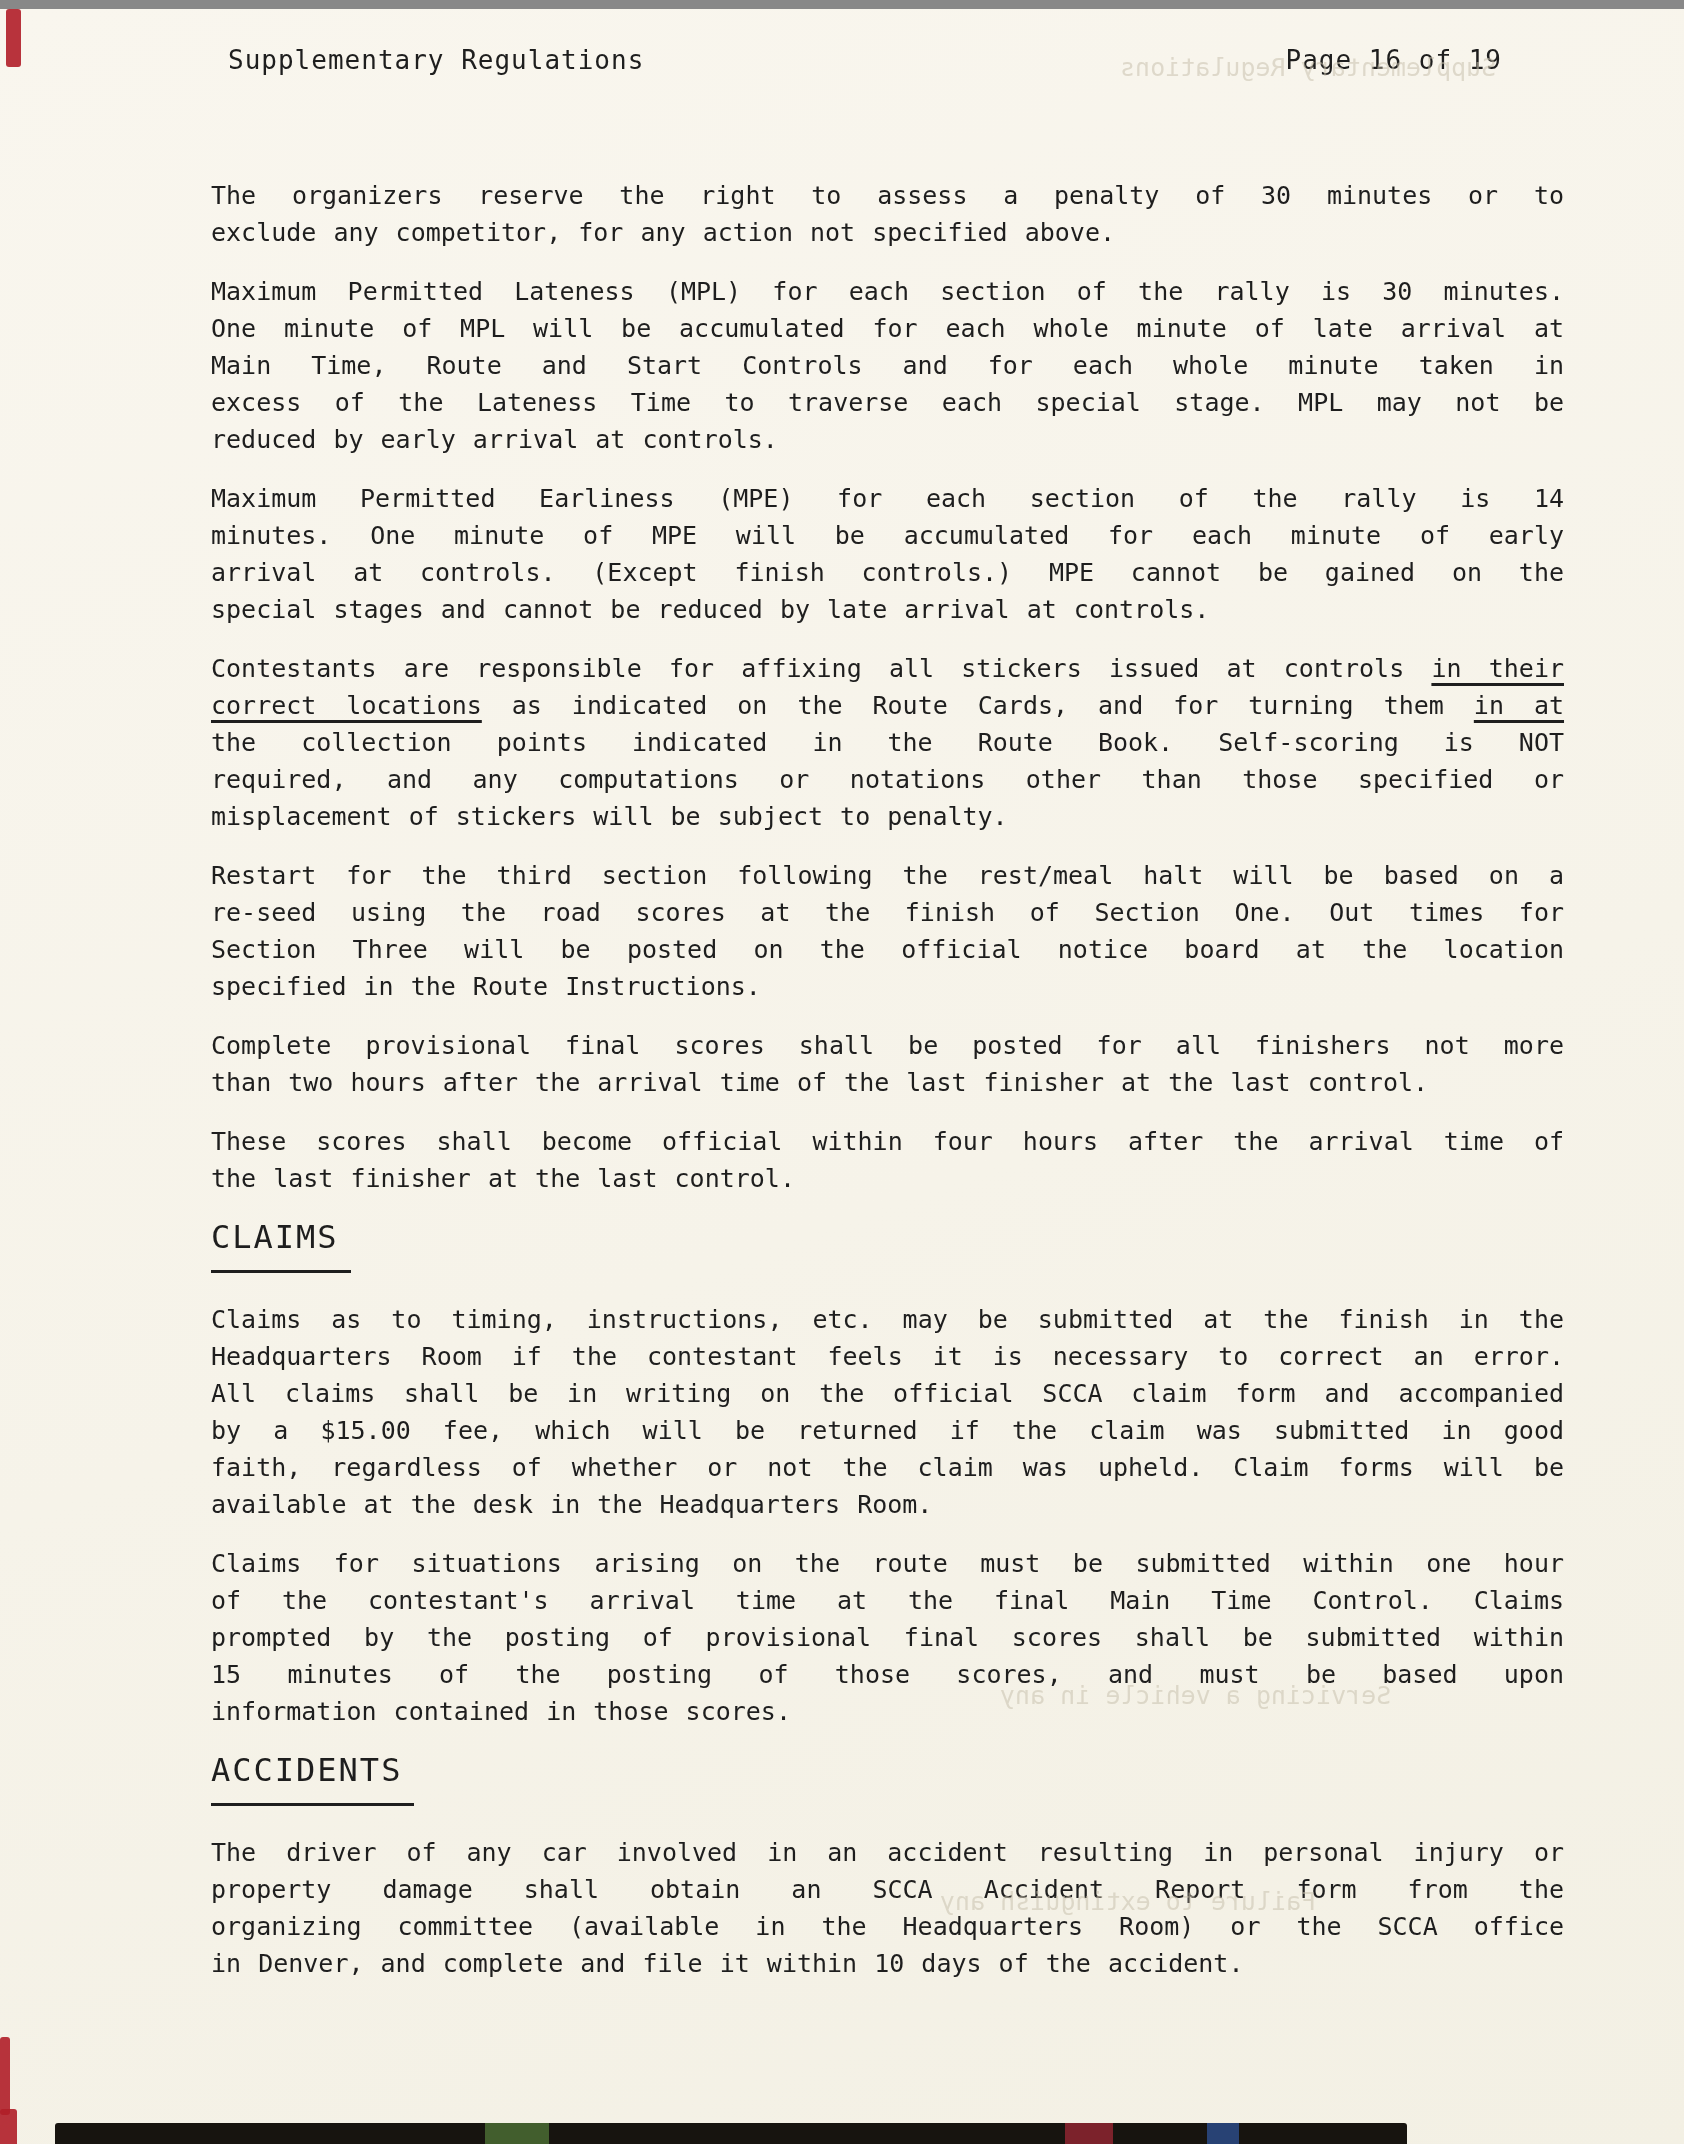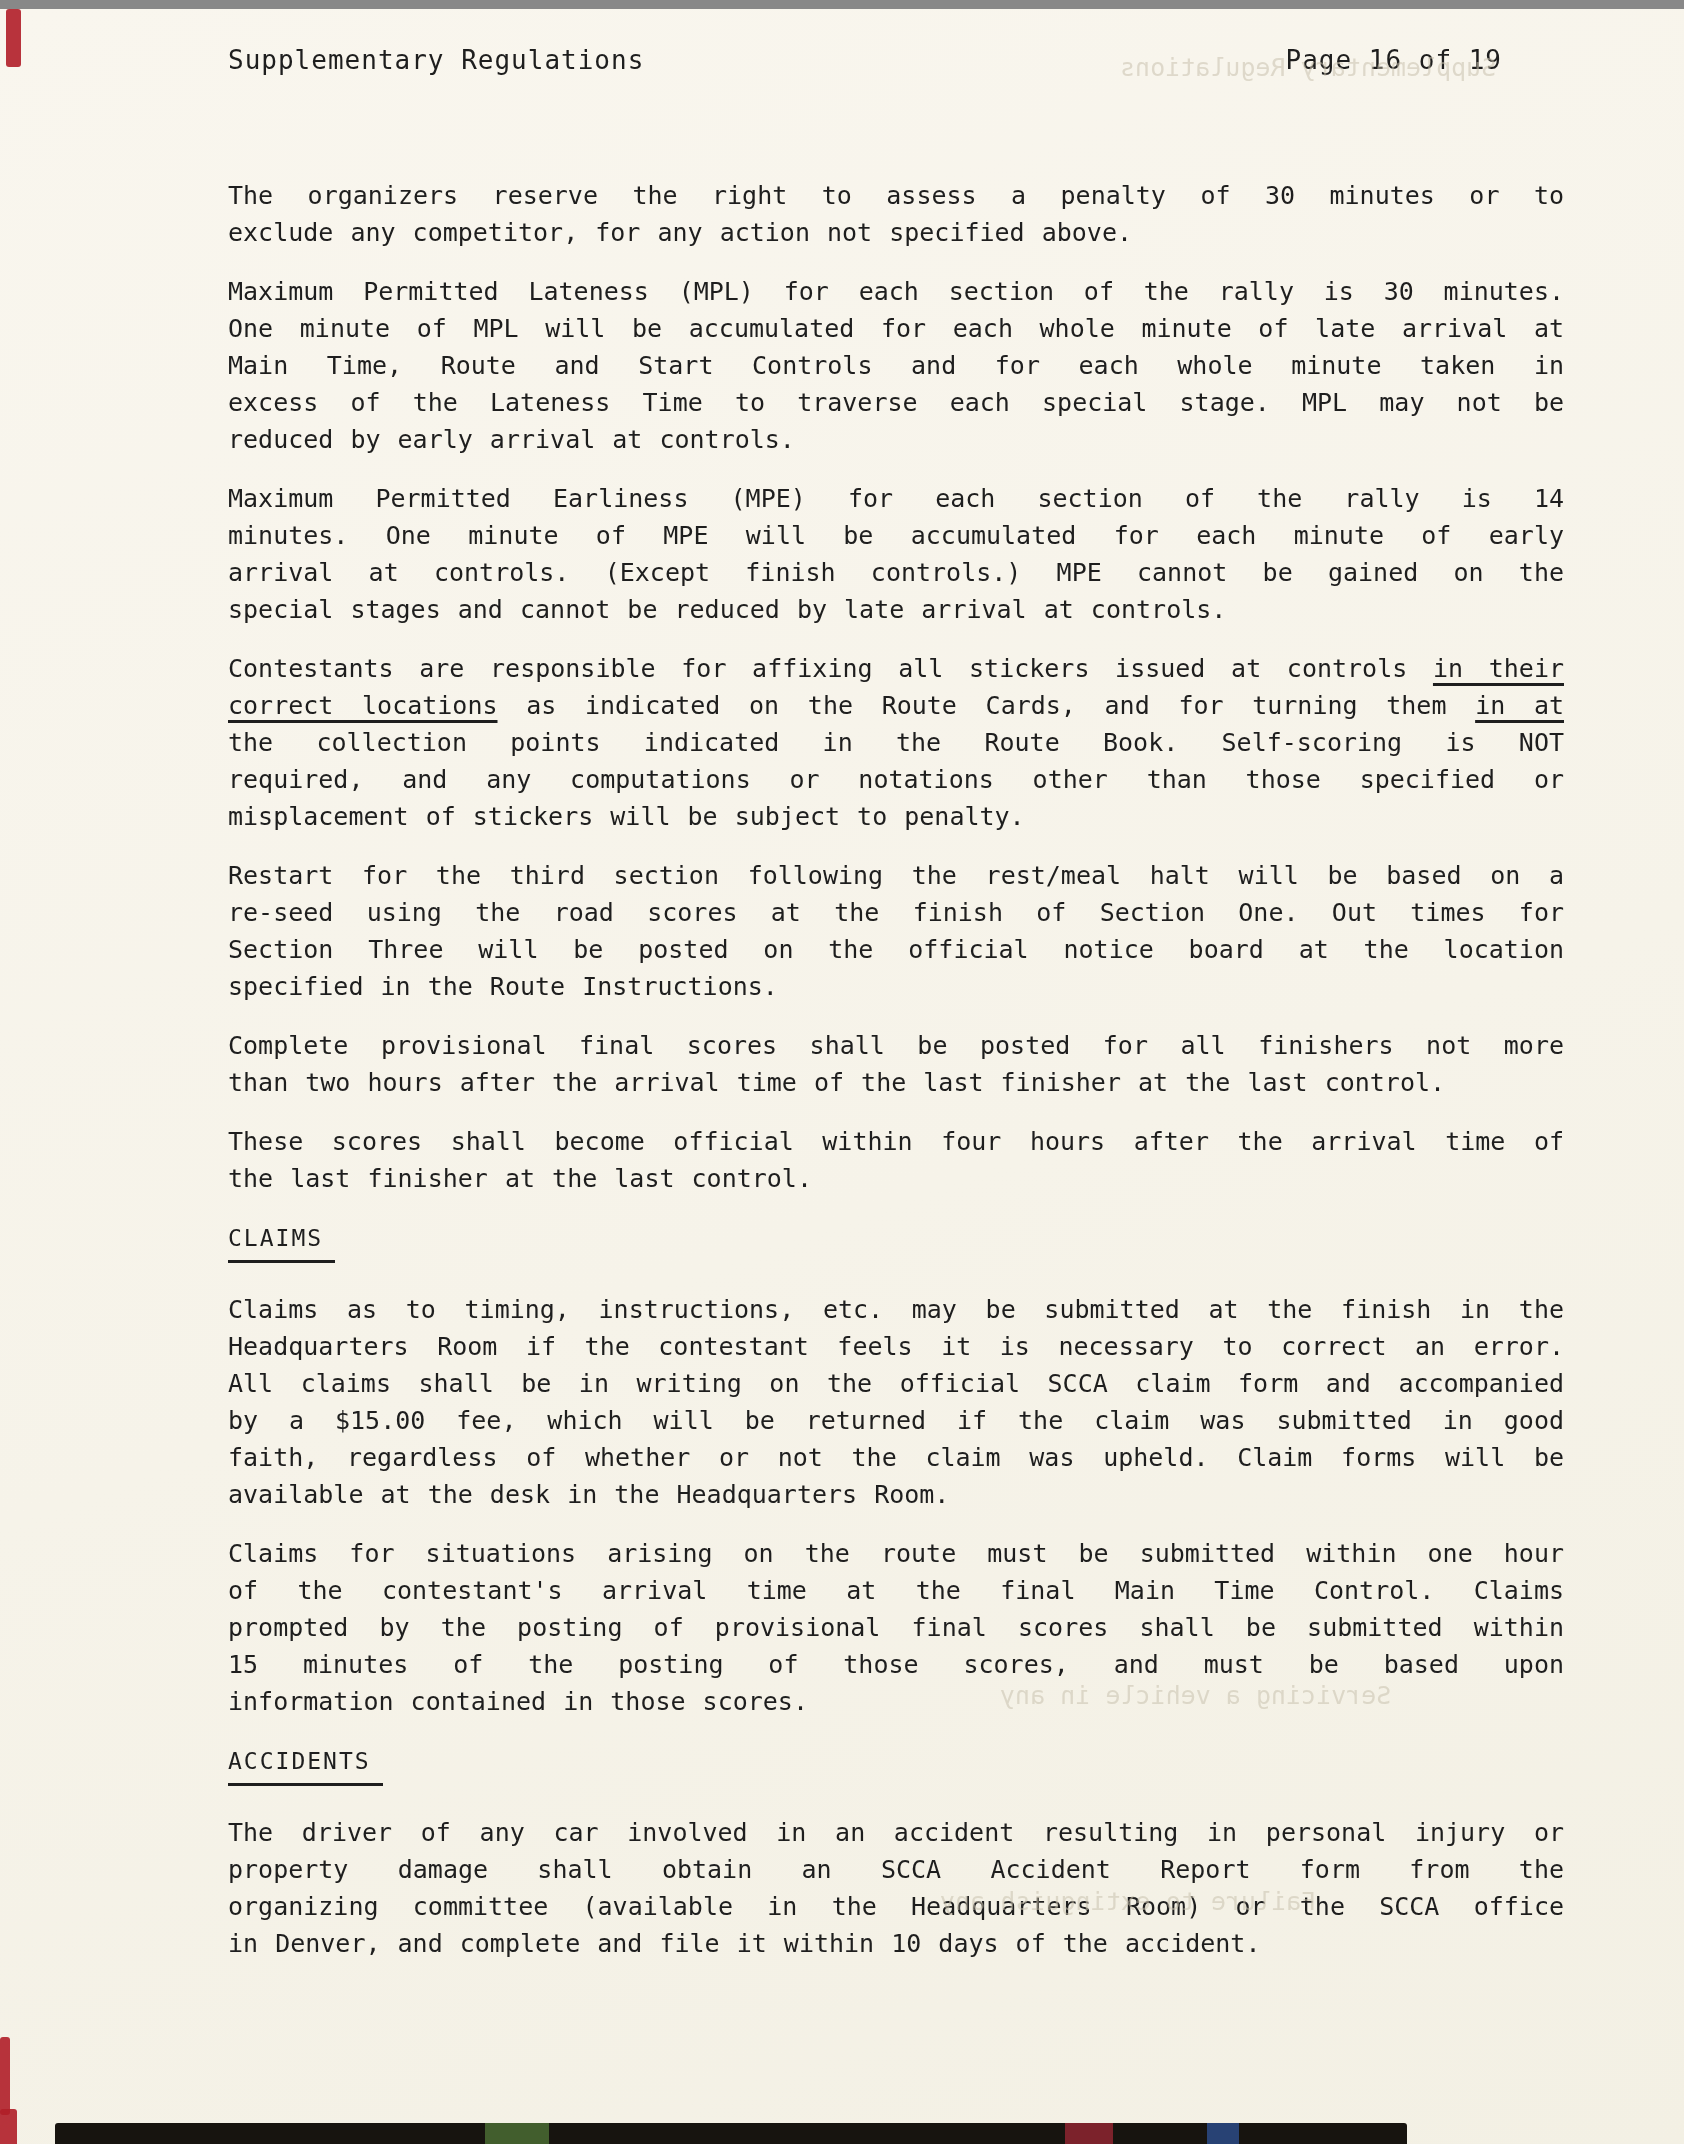--- a/index.html
+++ b/index.html
@@ -12,31 +12,31 @@
     font-family:"DejaVu Sans Mono","Liberation Mono",monospace;
     color:#1e1e1e;
   }
   .header{
     position:absolute;top:34px;left:228px;right:120px;
     display:flex;justify-content:space-between;
     font-size:26px;line-height:34px;letter-spacing:1px;
   }
   .header .pageno{margin-right:62px;}
   .doc-body{
-    position:absolute;top:168px;left:228px;right:120px;
+    position:absolute;top:168px;left:211px;right:120px;
     font-size:25px;line-height:37px;
   }
   .para{margin:0 0 22px 0;}
   .line{text-align:justify;text-align-last:justify;word-spacing:2px;}
   .line.last{text-align-last:left;}
   .u{text-decoration:underline;text-decoration-thickness:2.5px;text-underline-offset:6px;}
   .heading{margin:0 0 28px 0;line-height:37px;}
   .heading-text{
     display:inline-block;border-bottom:3px solid #1e1e1e;
-    padding:0 12px 3px 0;letter-spacing:2px;font-size:23px;
+    padding:0 12px 14px 0;letter-spacing:2px;font-size:32px;
   }
   
   .mark{position:absolute;}
   .ghost{
     position:absolute;transform:scaleX(-1);transform-origin:center;
     color:#c9c2af;opacity:.55;font-size:25px;white-space:nowrap;
     pointer-events:none;
   }
   .bottom-strip{position:absolute;overflow:hidden;border-radius:3px;}
   .strip-seg{position:absolute;top:0;bottom:0;opacity:.85;}

